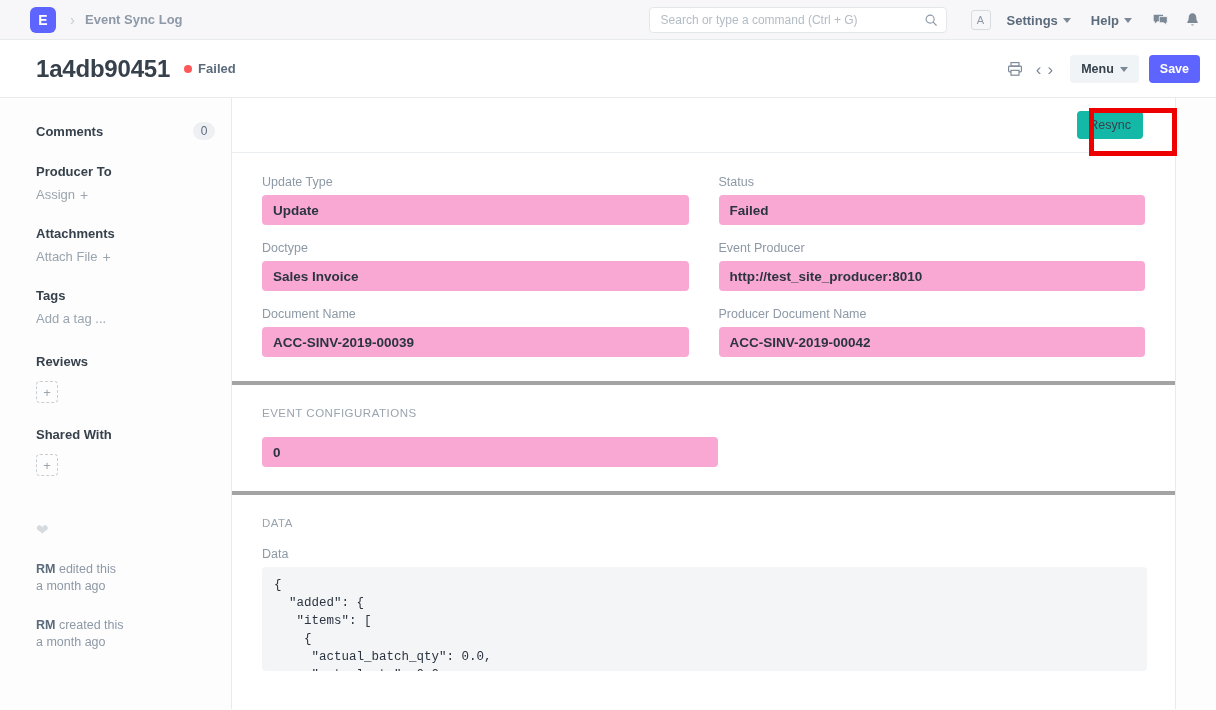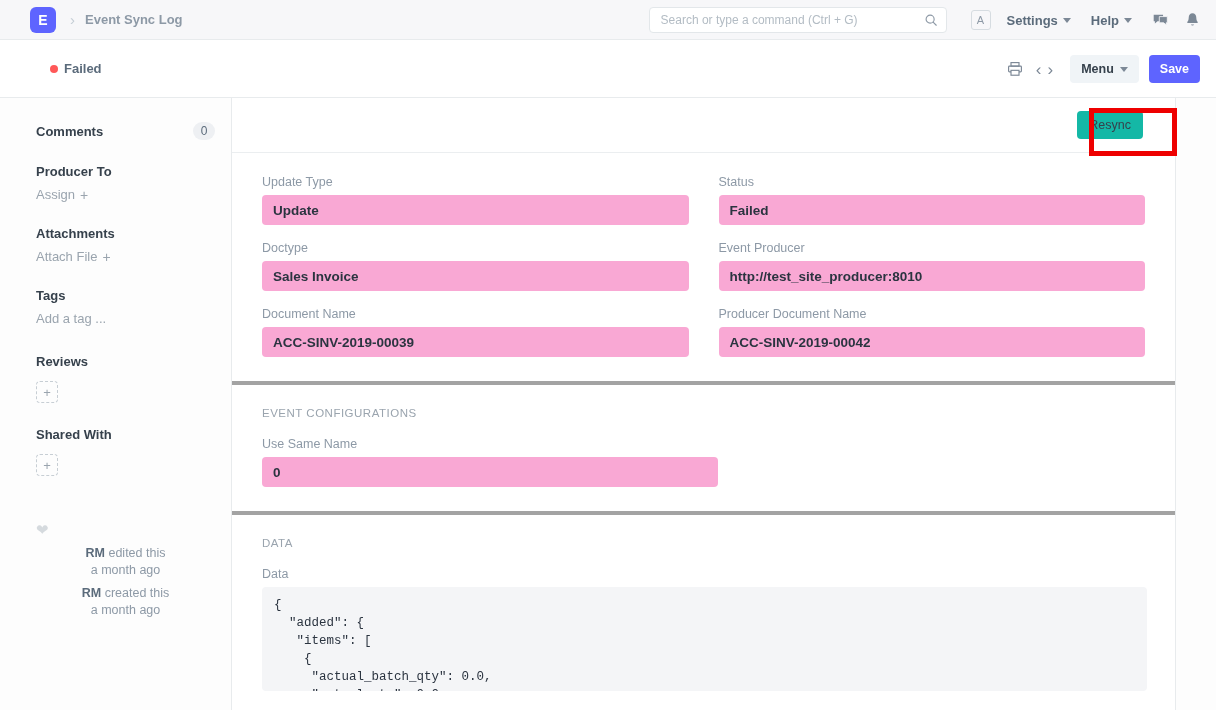--- a/index.html
+++ b/index.html
@@ -144,21 +144,21 @@
   .sb-block { margin-top: 22px; }
   .dash-box {
     width: 22px; height: 22px;
     border: 1px dashed #c7ced4; border-radius: 4px;
     display: flex; align-items: center; justify-content: center;
     color: #9aa4ae; font-size: 13px; line-height: 1;
     margin-top: 11px;
   }
   .heart { color: #d5dade; font-size: 15px; margin-top: 45px; display: block; }
   .activity {
-    font-size: 12.5px; color: #8d99a6; line-height: 17px; margin-top: 6px; text-align: center;
+    font-size: 12.5px; color: #8d99a6; line-height: 17px; margin-top: 22px;
   }
   .activity b { color: #5b6b7b; font-weight: bold; }
 
   
   .main {
     flex: 1;
     padding: 0;
   }
   .card {
     width: 945px;
@@ -269,20 +269,21 @@
     <span class="nav-icon">
       <svg width="15" height="17" viewBox="0 0 16 18">
         <path d="M8 1.2c-2.5 0-4 1.9-4 4.3 0 3.4-1.2 4.6-1.6 5.2-.2.4 0 .9.5.9h10.2c.5 0 .7-.5.5-.9-.4-.6-1.6-1.8-1.6-5.2 0-2.4-1.5-4.3-4-4.3z" fill="#7c8896"></path>
         <path d="M6.3 13.2a1.8 1.8 0 0 0 3.4 0z" fill="#7c8896"></path>
       </svg>
     </span>
   </div>
 </div>
 
 <div class="pagehead">
+  <span class="title">1a4db90451</span>
   <span class="status-wrap">
     <i class="dot"></i>
     <span class="status-text">Failed</span>
   </span>
 
   <div class="head-right">
     <span class="nav-icon" style="margin-right:10px;">
       <svg width="16" height="16" viewBox="0 0 18 18">
         <rect x="4.5" y="1.8" width="9" height="4" fill="none" stroke="#7c8896" stroke-width="1.3"></rect>
         <rect x="1.8" y="5.8" width="14.4" height="6.4" rx="1" fill="none" stroke="#7c8896" stroke-width="1.3"></rect>
@@ -404,21 +405,20 @@
               <span class="flabel">Producer Document Name</span>
               <div class="fvalue">ACC-SINV-2019-00042</div>
             </div>
           </div>
         </div>
       </div>
 
       <div class="section">
         <div class="section-title">EVENT CONFIGURATIONS</div>
         <div class="field half">
-          <span class="flabel">Use Same Name</span>
           <div class="fvalue">0</div>
         </div>
       </div>
 
       <div class="section" style="border-bottom:none;">
         <div class="section-title">DATA</div>
         <div class="field">
           <span class="flabel">Data</span>
           <div class="codeblock">{
   "added": {

